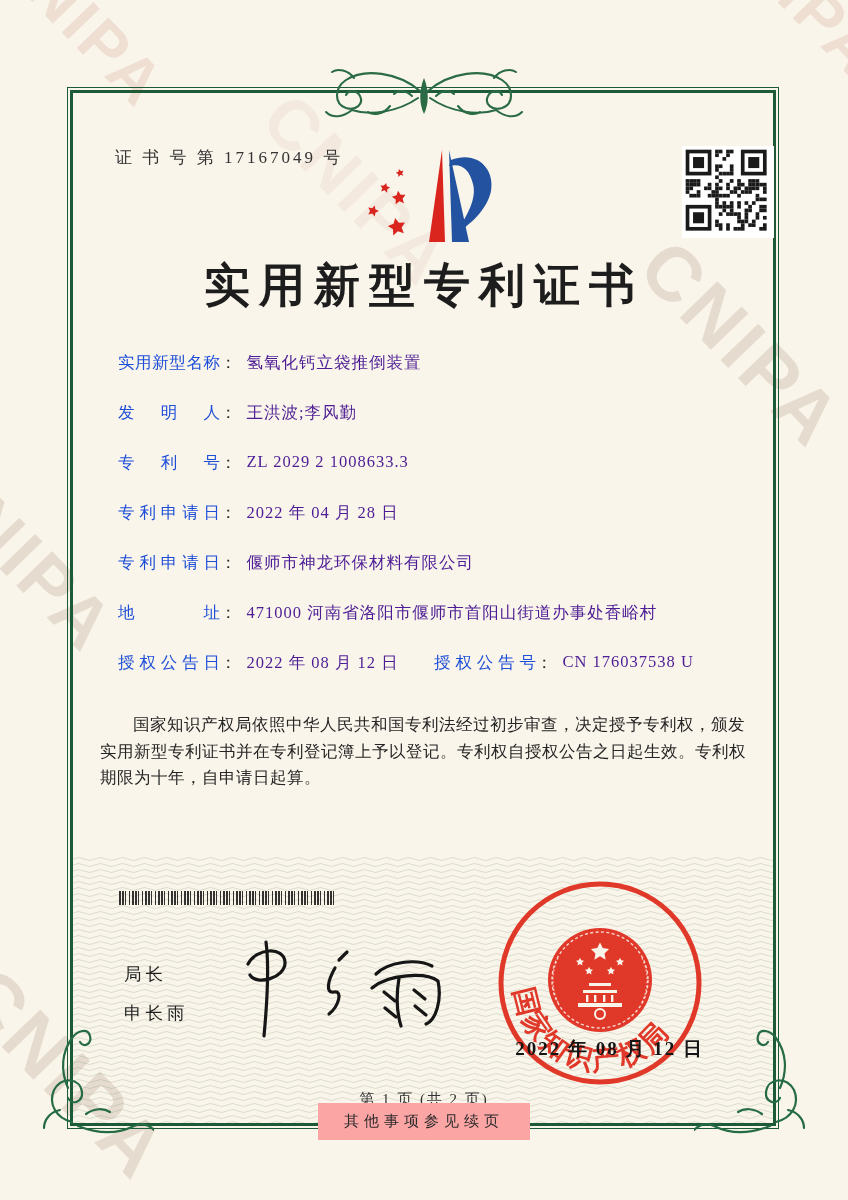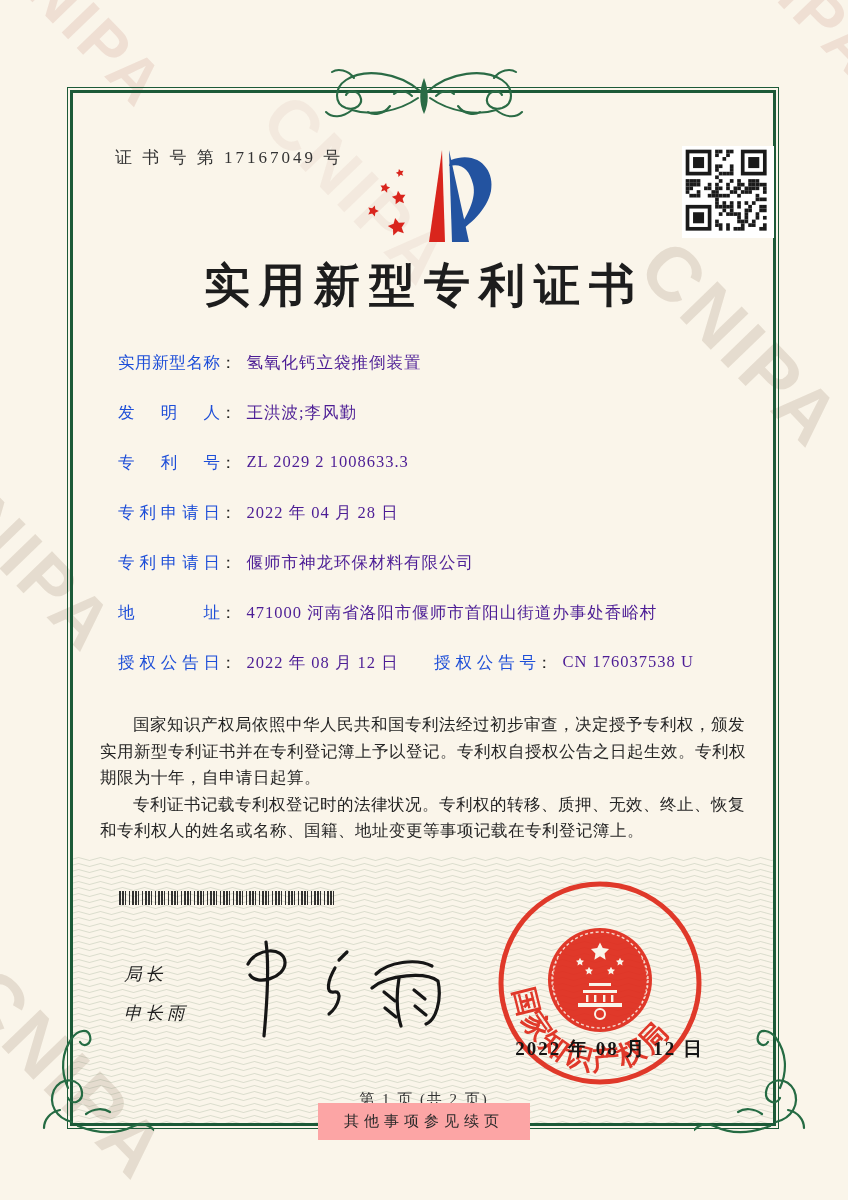--- a/index.html
+++ b/index.html
@@ -63,21 +63,21 @@
   .waves{position:absolute;left:73px;top:856px;}
   .barcode{
     position:absolute;left:119px;top:891px;width:218px;height:14px;
     background:repeating-linear-gradient(90deg,
       #181818 0 2px,transparent 2px 3px,
       #181818 3px 5px,transparent 5px 6px,
       #181818 6px 7px,transparent 7px 10px,
       #181818 10px 11px,transparent 11px 13px);
     opacity:.88;
   }
-  .officer{position:absolute;left:124px;top:962px;font-size:17.5px;letter-spacing:4px;color:#1f1f1f;font-style:italic;}
+  .officer{position:absolute;left:124px;top:962px;font-size:17.5px;letter-spacing:4px;color:#1f1f1f;}
   .officer div{margin-bottom:15px;}
   .signature{position:absolute;left:238px;top:934px;}
   .seal{position:absolute;left:493px;top:880px;}
   .seal-date{
     position:absolute;left:497px;top:1036px;width:225px;
     text-align:center;font-size:19px;font-weight:600;
     letter-spacing:2px;color:#151515;
   }
   .page-ind{
     position:absolute;left:0;top:1090px;width:100%;
@@ -387,21 +387,20 @@
       <span class="pair2">
         <span class="flabel">授权公告号</span>
           <span class="fcolon">：</span>
         <span class="fvalue">CN 176037538 U</span>
       </span>
     </div>
   </div>
 
   <div class="paras">
     <p>国家知识产权局依照中华人民共和国专利法经过初步审查，决定授予专利权，颁发实用新型专利证书并在专利登记簿上予以登记。专利权自授权公告之日起生效。专利权期限为十年，自申请日起算。</p>
-    <p>专利证书记载专利权登记时的法律状况。专利权的转移、质押、无效、终止、恢复和专利权人的姓名或名称、国籍、地址变更等事项记载在专利登记簿上。</p>
   </div>
 
   <div class="barcode"></div>
 
   <div class="officer">
     <div>局长</div>
     <div>申长雨</div>
   </div>
 
   <svg class="signature" width="215" height="105" viewBox="0 0 215 105">

